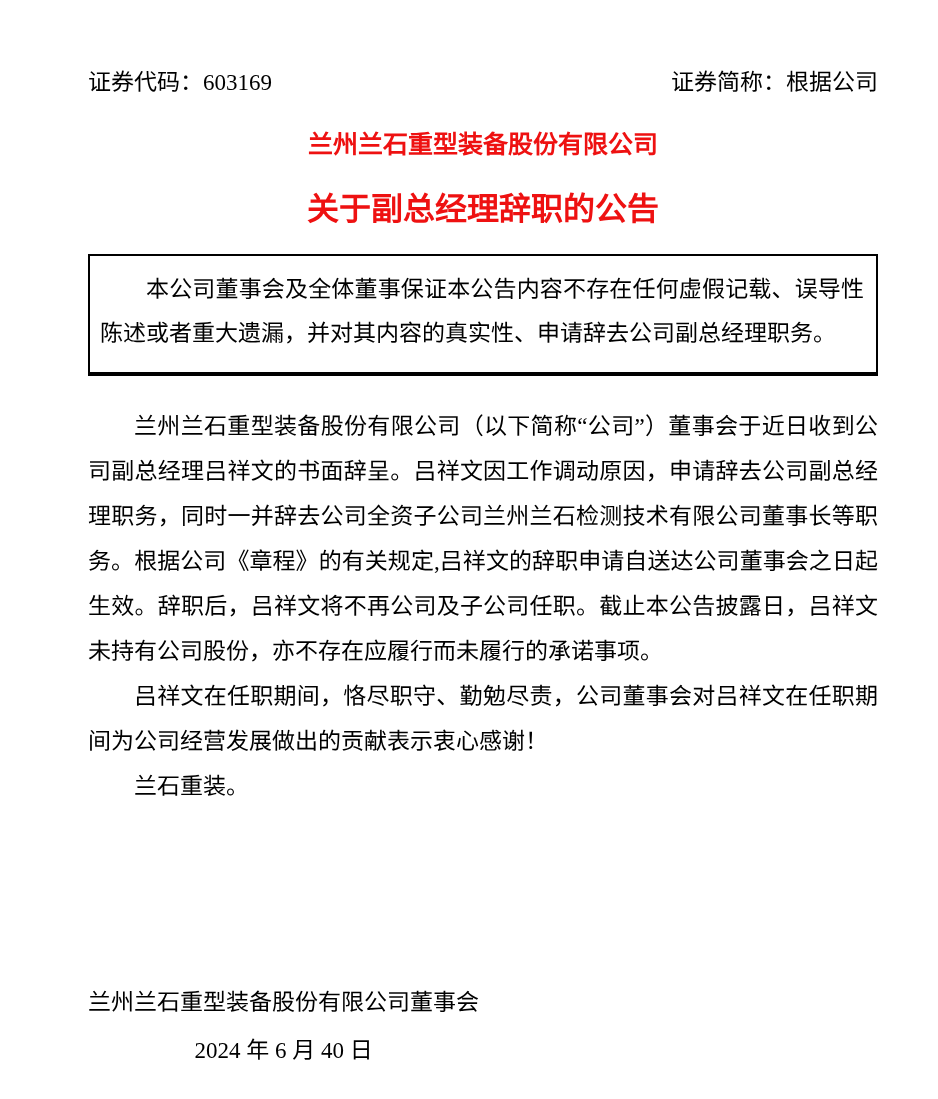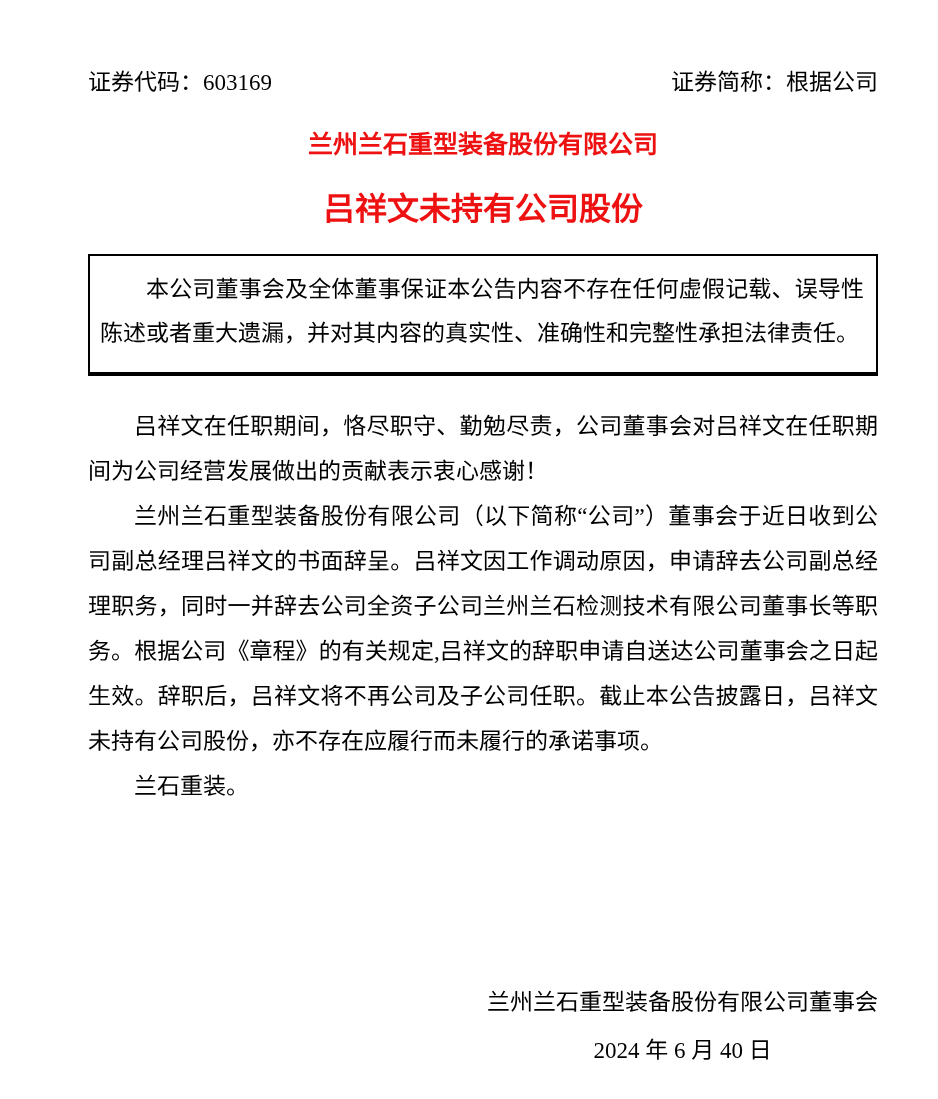--- a/index.html
+++ b/index.html
@@ -70,21 +70,21 @@
     margin: 0;
     font-size: 23px;
     line-height: 45px;
     text-indent: 2em;
     text-align: justify;
   }
   
   .sig-block {
     margin-top: 170px;
     display: flex;
-    justify-content: flex-end;
+    justify-content: flex-start;
   }
   .sig-inner {
     display: inline-block;
     text-align: center;
     font-size: 23px;
     line-height: 48px;
   }
   .sig-name {
     white-space: nowrap;
   }
@@ -96,29 +96,29 @@
 <body>
 
 <div class="doc">
 
   <div class="header-row">
     <span>证券代码：603169</span>
     <span>证券简称：根据公司</span>
   </div>
 
   <h1 class="title-company">兰州兰石重型装备股份有限公司</h1>
-  <h2 class="title-subject">吕祥文未持有公司股份</h2>
+  <h2 class="title-subject">关于副总经理辞职的公告</h2>
 
   <div class="disclaimer-box">
-    <p>本公司董事会及全体董事保证本公告内容不存在任何虚假记载、误导性陈述或者重大遗漏，并对其内容的真实性、准确性和完整性承担法律责任。</p>
+    <p>本公司董事会及全体董事保证本公告内容不存在任何虚假记载、误导性陈述或者重大遗漏，并对其内容的真实性、申请辞去公司副总经理职务。</p>
   </div>
 
   <div class="content">
+    <p>兰州兰石重型装备股份有限公司（以下简称“公司”）董事会于近日收到公司副总经理吕祥文的书面辞呈。吕祥文因工作调动原因，申请辞去公司副总经理职务，同时一并辞去公司全资子公司兰州兰石检测技术有限公司董事长等职务。根据公司《章程》的有关规定,吕祥文的辞职申请自送达公司董事会之日起生效。辞职后，吕祥文将不再公司及子公司任职。截止本公告披露日，吕祥文未持有公司股份，亦不存在应履行而未履行的承诺事项。</p>
     <p>吕祥文在任职期间，恪尽职守、勤勉尽责，公司董事会对吕祥文在任职期间为公司经营发展做出的贡献表示衷心感谢！</p>
-    <p>兰州兰石重型装备股份有限公司（以下简称“公司”）董事会于近日收到公司副总经理吕祥文的书面辞呈。吕祥文因工作调动原因，申请辞去公司副总经理职务，同时一并辞去公司全资子公司兰州兰石检测技术有限公司董事长等职务。根据公司《章程》的有关规定,吕祥文的辞职申请自送达公司董事会之日起生效。辞职后，吕祥文将不再公司及子公司任职。截止本公告披露日，吕祥文未持有公司股份，亦不存在应履行而未履行的承诺事项。</p>
     <p>兰石重装。</p>
   </div>
 
   <div class="sig-block">
     <div class="sig-inner">
       <div class="sig-name">兰州兰石重型装备股份有限公司董事会</div>
       <div class="sig-date">2024 年 6 月 40 日</div>
     </div>
   </div>
 

